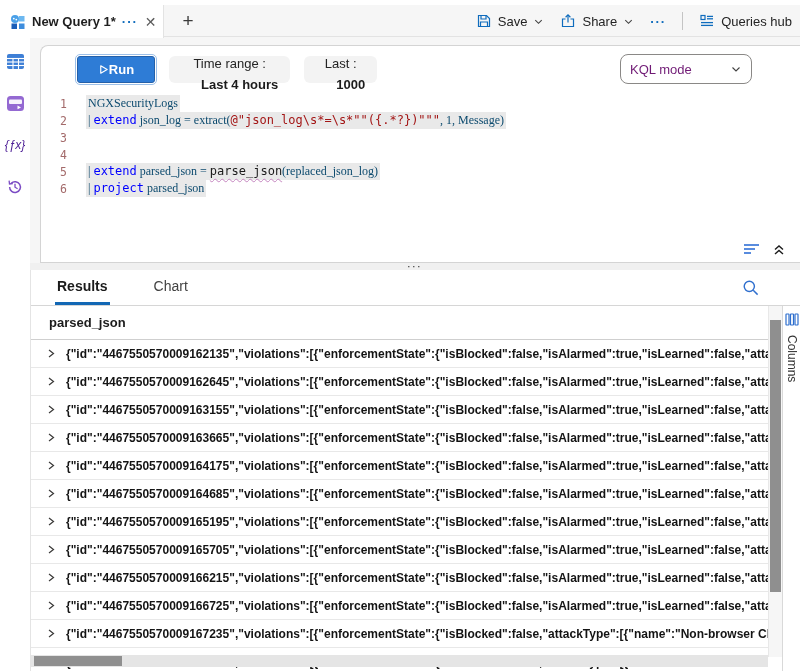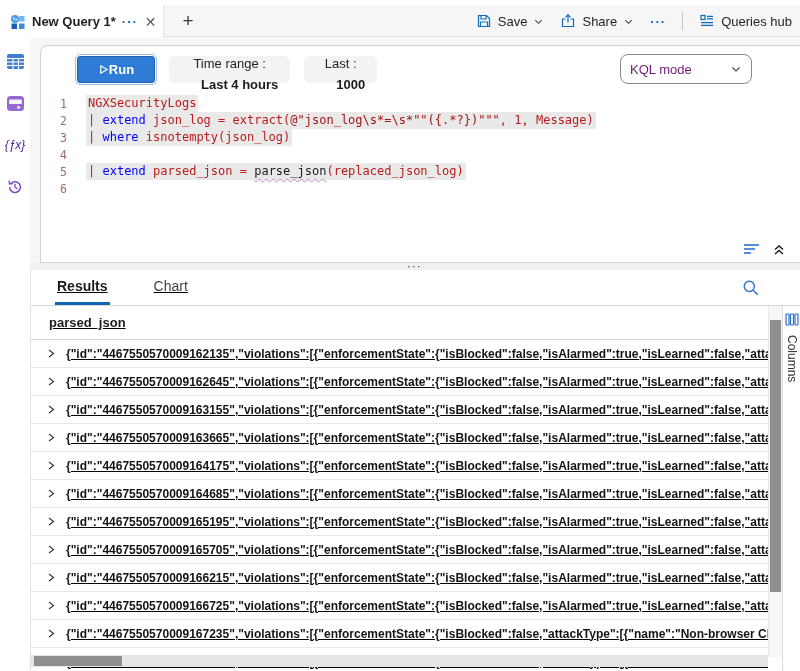--- a/index.html
+++ b/index.html
@@ -41,35 +41,35 @@
   .pill b { font-weight:700; color:#1b1b1b;padding-left:20px; }
   #kql-select { margin-left:auto; margin-right:24px; width:132px; height:30px; border:1px solid #8a8886;
     border-radius:8px; background:#fff; display:flex; align-items:center; justify-content:space-between;
     padding:0 9px; font-size:13px; color:#701a75; cursor:pointer; }
 
   
   #editor { margin-top:3px; font-family:"DejaVu Sans Mono", monospace; font-size:12px; line-height:16px; }
   .code-line { display:flex; cursor:text; }
   .ln { flex:0 0 26px; text-align:right; color:#a36a6a; font-size:11.5px; padding-top:1px; }
   .line-text { margin-left:19px; background:#e9e9e9; padding:0 2px; white-space:pre; }
-  .tok-plain { color:#b91c1c; }
+  .tok-plain { color:#0c4a6e;font-family:Liberation Serif, serif; }
   .tok-keyword { color:#0000ff; }
   .tok-string { color:#a31515; }
   .tok-squiggle { color:#1b1b1b; text-decoration:underline wavy #c586c0 1px; text-underline-offset:3px; }
   #card-icons { position:absolute; right:14px; bottom:6px; display:flex; gap:12px; align-items:center; }
   #card-icons span { cursor:pointer; display:flex; }
 
   
   #splitter { position:absolute; top:263px; left:30px; right:0; height:7px; background:#f0f0f0;
     display:flex; align-items:center; justify-content:center; cursor:row-resize; }
   #splitter .dots { font-size:9px; color:#484848; letter-spacing:2px; line-height:6px; font-weight:700; }
 
   
   #results-section { position:absolute; top:270px; left:30px; right:0; bottom:0; background:#fff;
-    border-left:1px solid #e4e4e4; overflow:hidden;text-decoration:underline; }
+    border-left:1px solid #e4e4e4; overflow:hidden; }
   #results-tabs { height:36px; position:relative; border-bottom:1px solid #d6d6d6;
     display:flex; align-items:flex-end; padding-left:24px; gap:42px; }
   .rtab { height:36px; display:flex; align-items:center; font-size:14px; color:#424242; cursor:pointer;
     border-bottom:3px solid transparent; padding:0 2px; }
   .rtab.active { font-weight:700; color:#1b1b1b; border-bottom:3px solid #1267b4; }
   #search-btn { position:absolute; right:40px; top:8px; cursor:pointer; }
 
   #grid-header { height:34px; line-height:33px; margin-right:32px; padding-left:18px;
     font-size:13px; font-weight:700; color:#1b1b1b; border-bottom:1px solid #cfcfcf; }
   .grid-row { height:28px; border-bottom:1px solid #e8e8e8; display:flex; align-items:center;
@@ -225,34 +225,34 @@
     <span class="line-text"><span class="tok-plain">NGXSecurityLogs</span></span>
   </div>
 
   <div class="code-line">
     <span class="ln">2</span>
     <span class="line-text"><span class="tok-plain">| </span><span class="tok-keyword">extend</span><span class="tok-plain"> json_log = extract(</span><span class="tok-string">@"json_log\s*=\s*""({.*?})"""</span><span class="tok-plain">, 1, Message)</span></span>
   </div>
 
   <div class="code-line">
     <span class="ln">3</span>
-    <span class="line-text"><span class="tok-plain">| </span><span class="tok-keyword">where</span><span class="tok-plain"> isnotempty(json_log)</span></span>
   </div>
 
   <div class="code-line">
     <span class="ln">4</span>
   </div>
 
   <div class="code-line">
     <span class="ln">5</span>
     <span class="line-text"><span class="tok-plain">| </span><span class="tok-keyword">extend</span><span class="tok-plain"> parsed_json = </span><span class="tok-squiggle">parse_json</span><span class="tok-plain">(replaced_json_log)</span></span>
   </div>
 
   <div class="code-line">
     <span class="ln">6</span>
+    <span class="line-text"><span class="tok-plain">| </span><span class="tok-keyword">project</span><span class="tok-plain"> parsed_json</span></span>
   </div>
 </div>
       </div>
 
       <div id="card-icons">
         <span>
           <svg width="17" height="14" viewBox="0 0 17 14">
             <line x1="1" y1="3" x2="16" y2="3" stroke="#3b78d8" stroke-width="1.7"></line>
             <line x1="1" y1="7" x2="12" y2="7" stroke="#3b78d8" stroke-width="1.7"></line>
             <line x1="1" y1="11" x2="8" y2="11" stroke="#3b78d8" stroke-width="1.7"></line>

